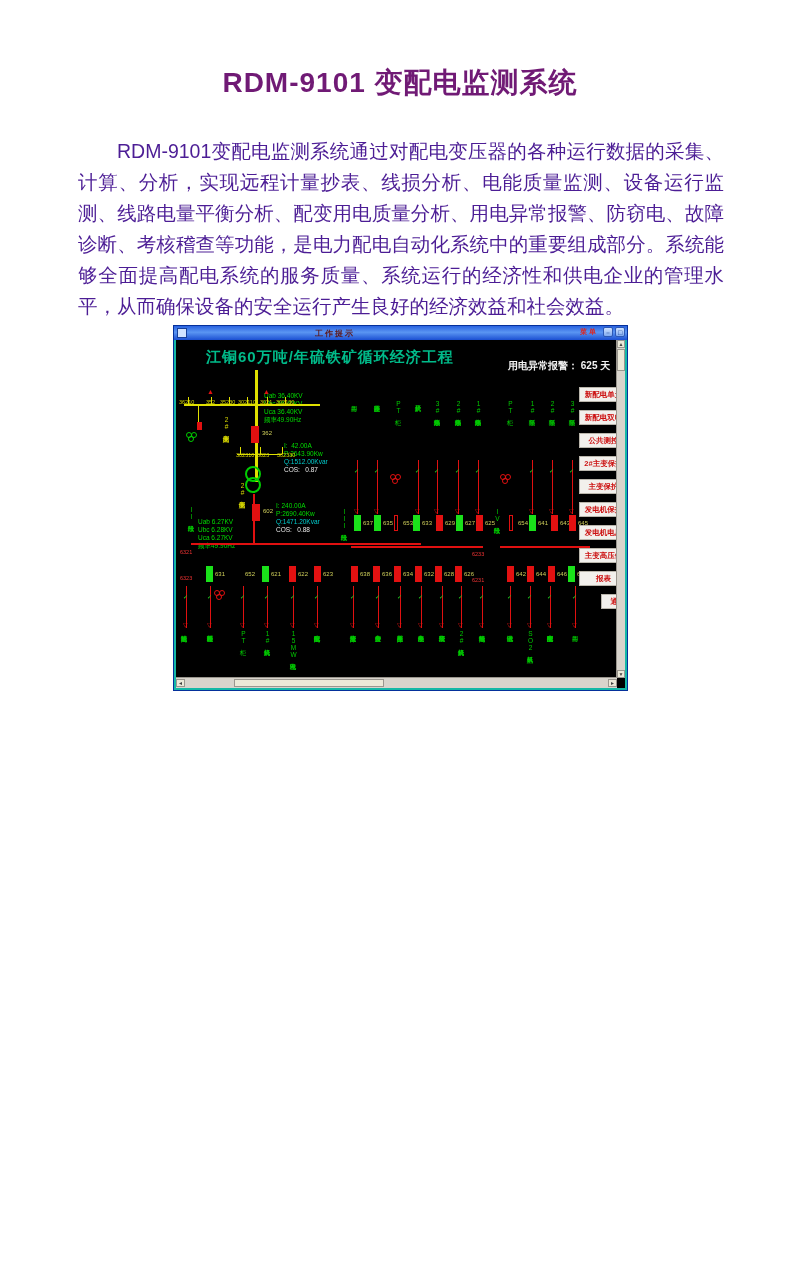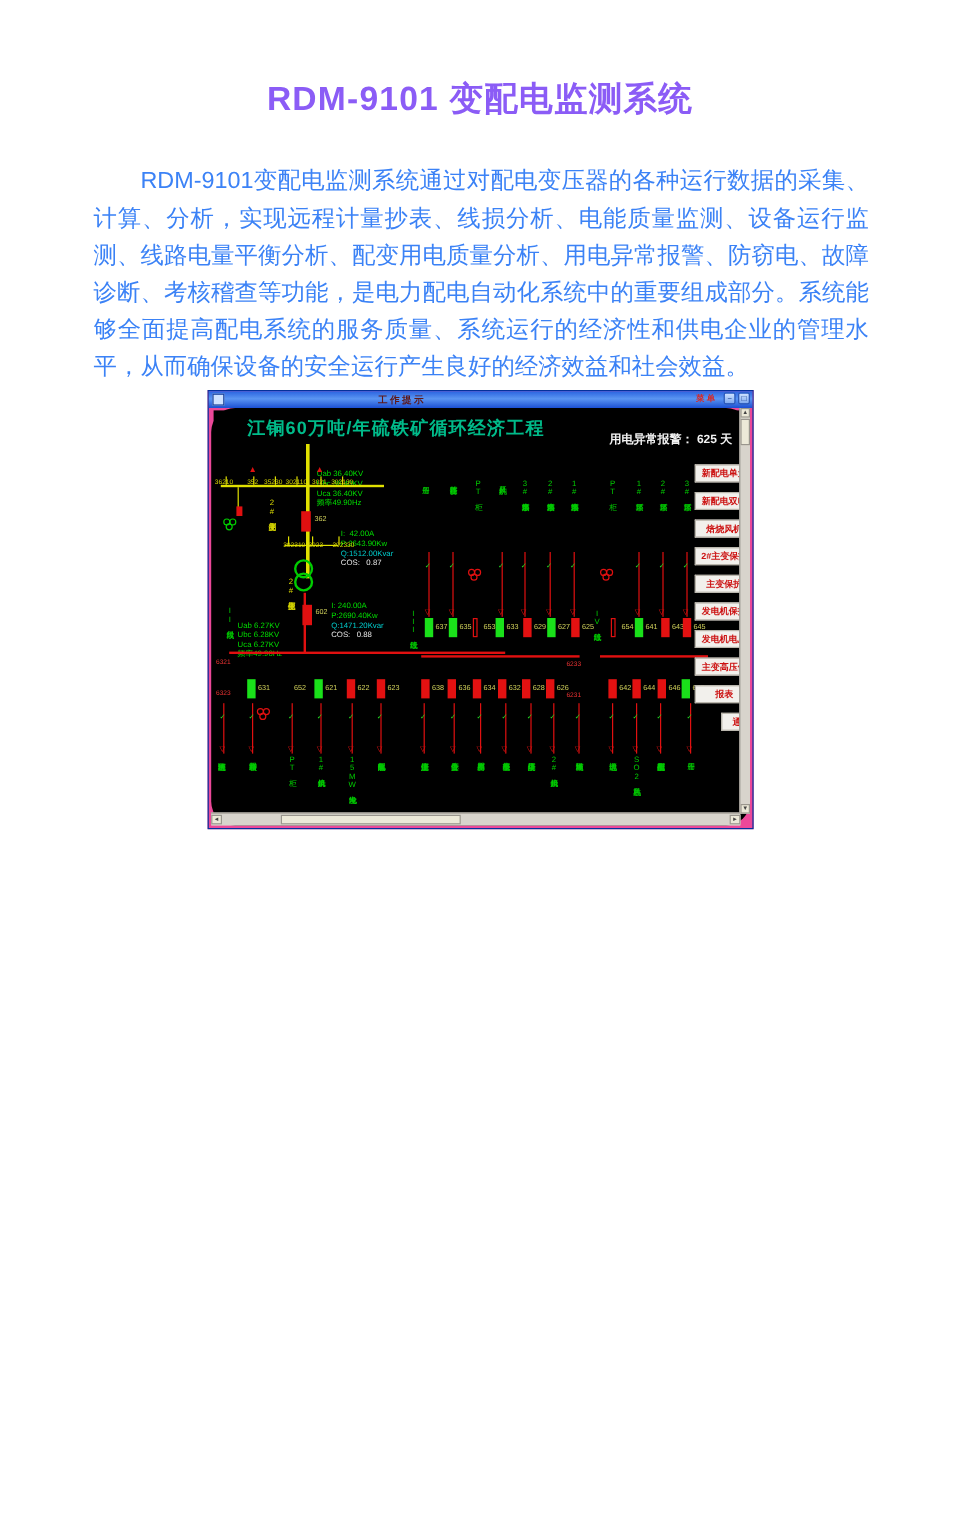--- a/index.html
+++ b/index.html
@@ -1,36 +1,36 @@
 <!DOCTYPE html>
 <html><head>
 <meta charset="utf-8">
 <style>
   html,body{margin:0;padding:0;background:#f7f7f7;}
   #page{position:relative;width:800px;height:1279px;background:#ffffff;margin:0 auto;
         font-family:"Liberation Sans",sans-serif;overflow:hidden;}
   
   #doc-title{position:absolute;top:64px;left:0;width:100%;text-align:center;
-             font-size:28px;font-weight:bold;color:#8b5cf6;letter-spacing:1px;}
+             font-size:28px;font-weight:bold;color:#701a75;letter-spacing:1px;}
   #doc-body{position:absolute;top:136px;left:78px;width:646px;font-size:19.5px;
-            line-height:31px;color:#3b82f6;text-align:justify;text-indent:39px;}
+            line-height:31px;color:#4c1d95;text-align:justify;text-indent:39px;}
   
   #win{position:absolute;left:173px;top:325px;width:455px;height:366px;
-       background:#ec4899;border:1px solid #05309b;box-sizing:border-box;}
+       background:#14b8a6;border:1px solid #05309b;box-sizing:border-box;}
   #titlebar{position:relative;height:14px;
             background:linear-gradient(#2a63e0,#5a95f2 45%,#1b4fd2);
             display:flex;align-items:center;}
   #win-icon{width:8px;height:8px;margin-left:3px;background:#cfe2ff;border:1px solid #16409c;}
   #win-title{flex:0 0 auto;margin-left:128px;font-size:8px;color:#5e1616;font-weight:bold;letter-spacing:2px;}
   #tb-right{position:absolute;right:2px;top:1px;display:flex;align-items:center;gap:2px;}
   #menu-label{font-size:7px;color:#d42a2a;font-weight:bold;letter-spacing:2px;margin-right:3px;}
   .winbtn{width:10px;height:10px;background:linear-gradient(#cfe3ff,#7fa9ef);
           border:1px solid #2c58b5;border-radius:2px;font-size:7px;line-height:9px;
           text-align:center;color:#123a8a;box-sizing:border-box;}
-  #canvas-wrap{position:absolute;left:2px;right:2px;top:14px;bottom:2px;background:#000;border-radius:20px;}
+  #canvas-wrap{position:absolute;left:2px;right:2px;top:14px;bottom:2px;background:#000;}
   #diagram{position:absolute;left:2px;top:2px;width:441px;height:338px;background:#000;
            overflow:hidden;font-family:"Liberation Sans",sans-serif;}
   
   #vscroll{position:absolute;top:0;right:0;width:8px;bottom:10px;background:#d8d4cc;
            border-left:1px solid #9a968e;}
   #vscroll .arrow{position:absolute;left:0;width:8px;height:8px;background:#ece9d8;
                   border:1px solid #9a968e;font-size:5px;line-height:7px;text-align:center;color:#444;box-sizing:border-box;}
   #vup{top:0;} #vdown{bottom:0;}
   #vthumb{position:absolute;left:0;top:9px;width:8px;height:22px;background:#ece9d8;border:1px solid #9a968e;box-sizing:border-box;}
   #hscroll{position:absolute;left:0;right:8px;bottom:0;height:10px;background:#d8d4cc;border-top:1px solid #9a968e;}
@@ -391,21 +391,21 @@
 
         <div id="xfmr">
             <i></i>
             <i></i>
           </div>
 
         <div id="btn-col">
 
         <div class="sbtn" style="top: 45px;">新配电单元</div>
             <div class="sbtn" style="top: 68px;">新配电双电</div>
-            <div class="sbtn" style="top: 91px;">焙烧风机</div>
+            <div class="sbtn" style="top: 91px;">公共测控</div>
             <div class="sbtn" style="top: 114px;">2#主变保护</div>
             <div class="sbtn" style="top: 137px;">主变保护</div>
             <div class="sbtn" style="top: 160px;">发电机保护</div>
             <div class="sbtn" style="top: 183px;">发电机电压</div>
             <div class="sbtn" style="top: 206px;">主变高压侧</div>
             <div class="sbtn" style="top: 229px;">报表</div>
             <div class="sbtn" style="top: 252px; margin-left: 22px;">通讯总览</div>
           </div>
       </div>
 

